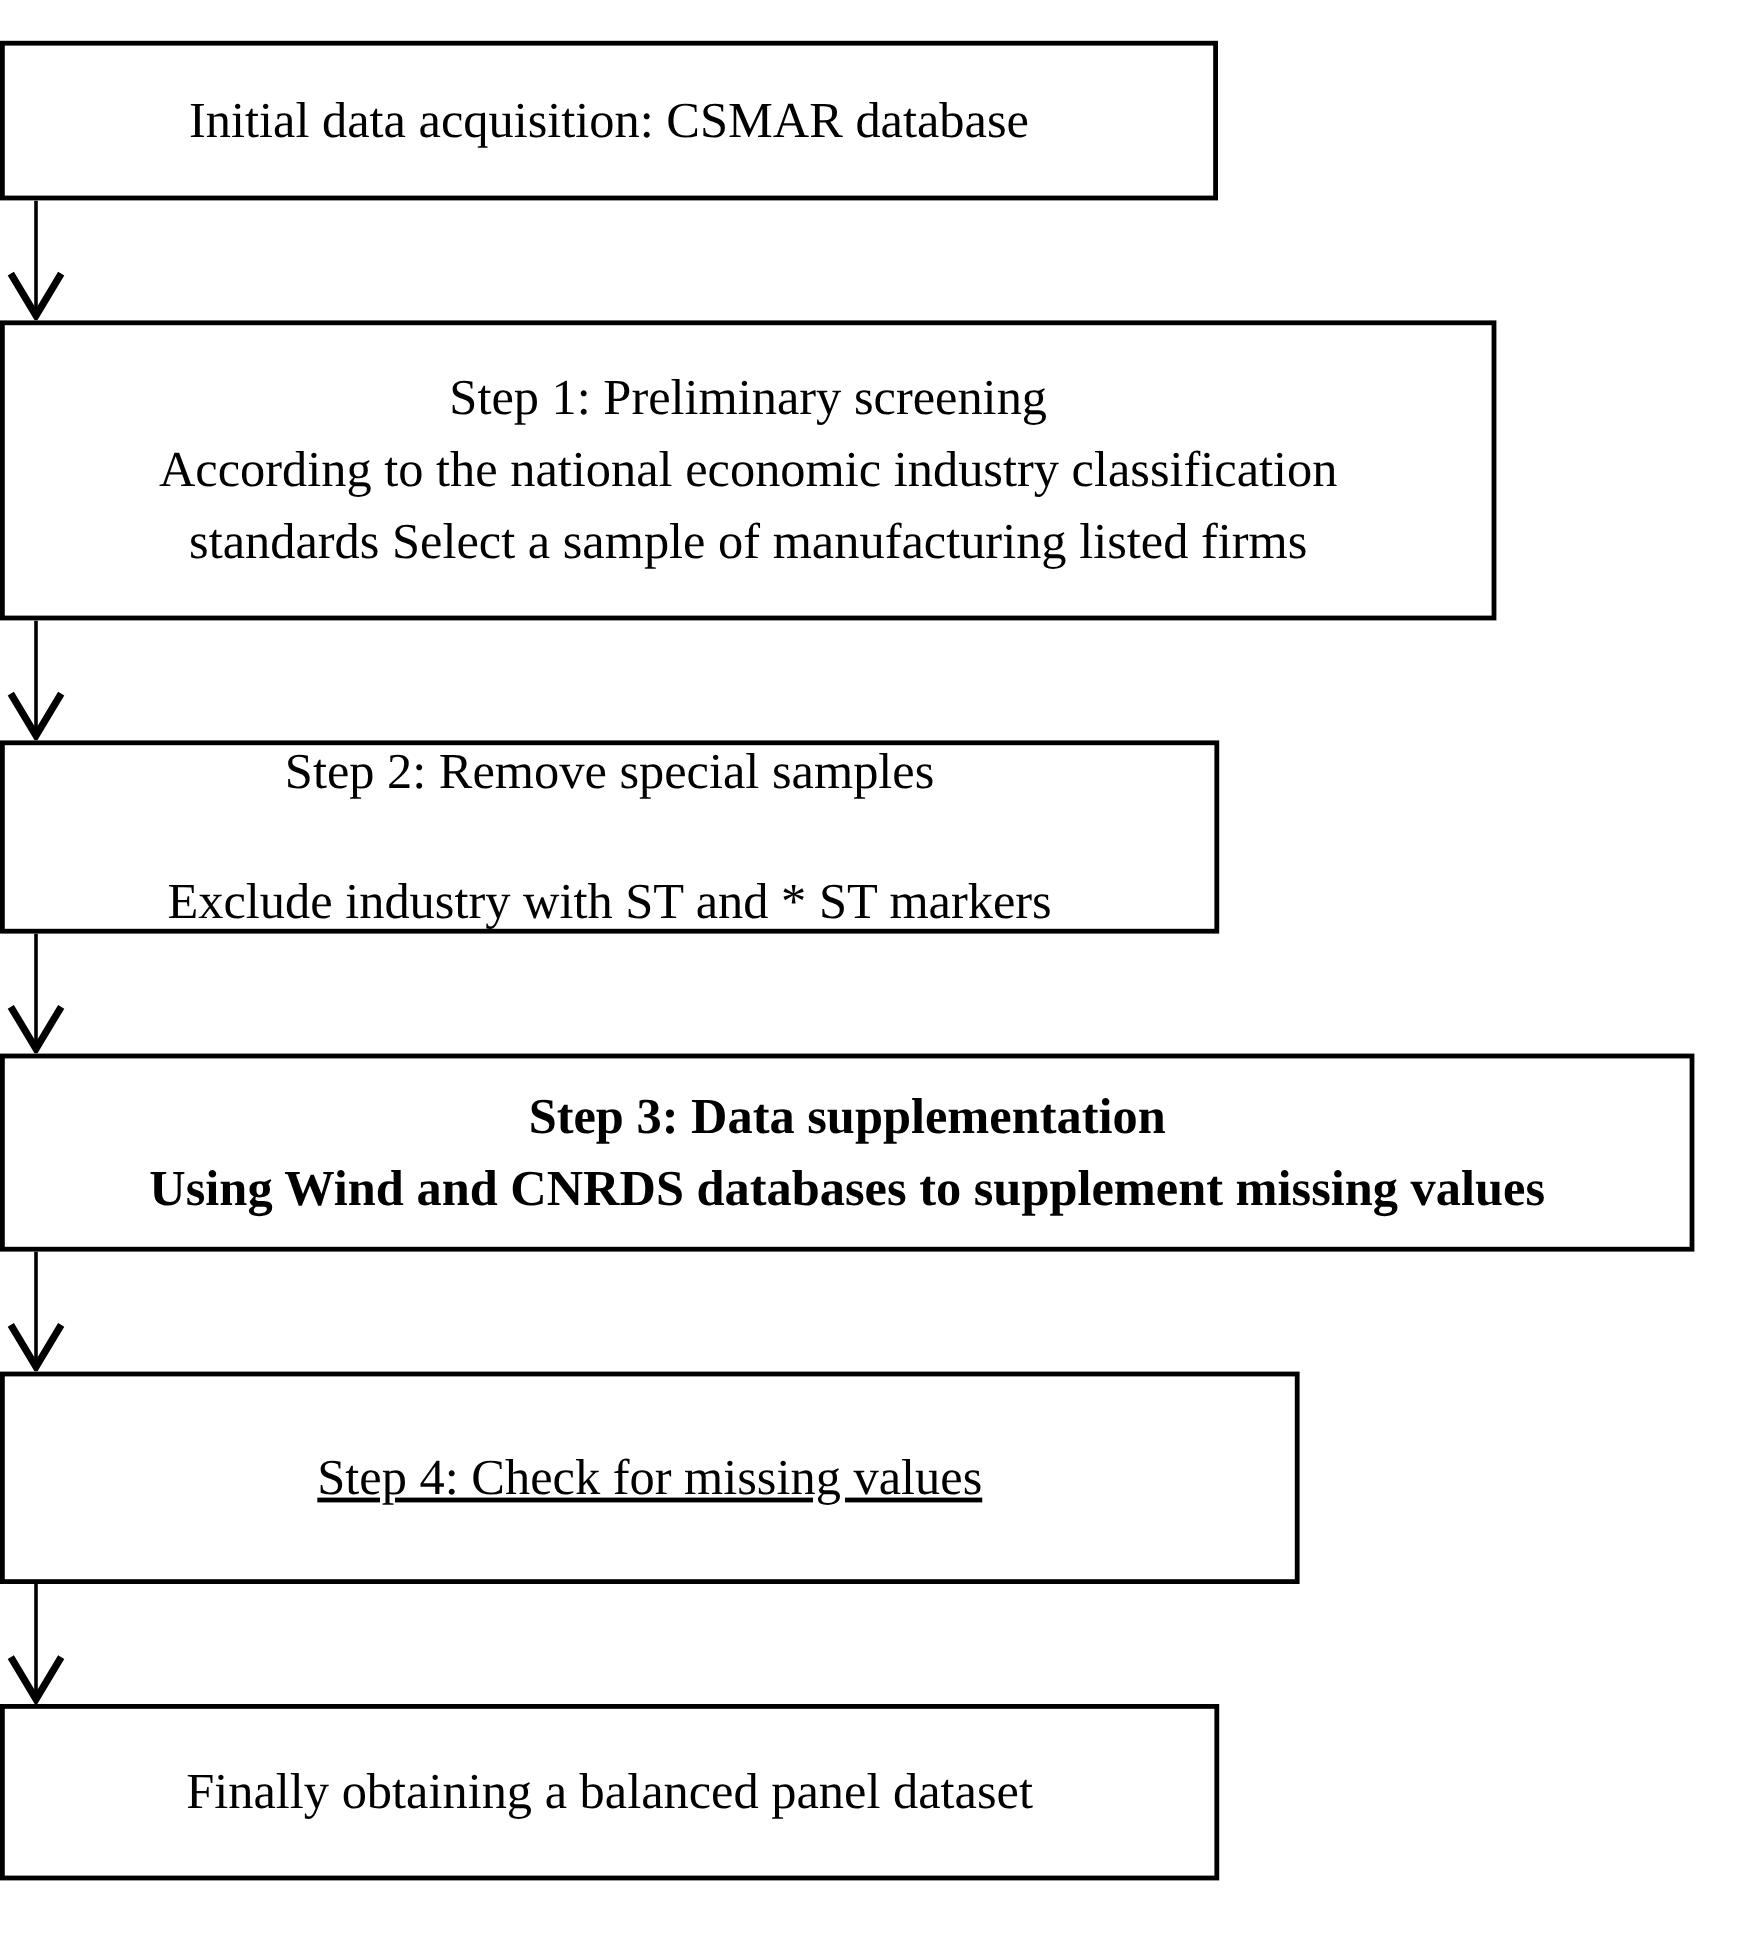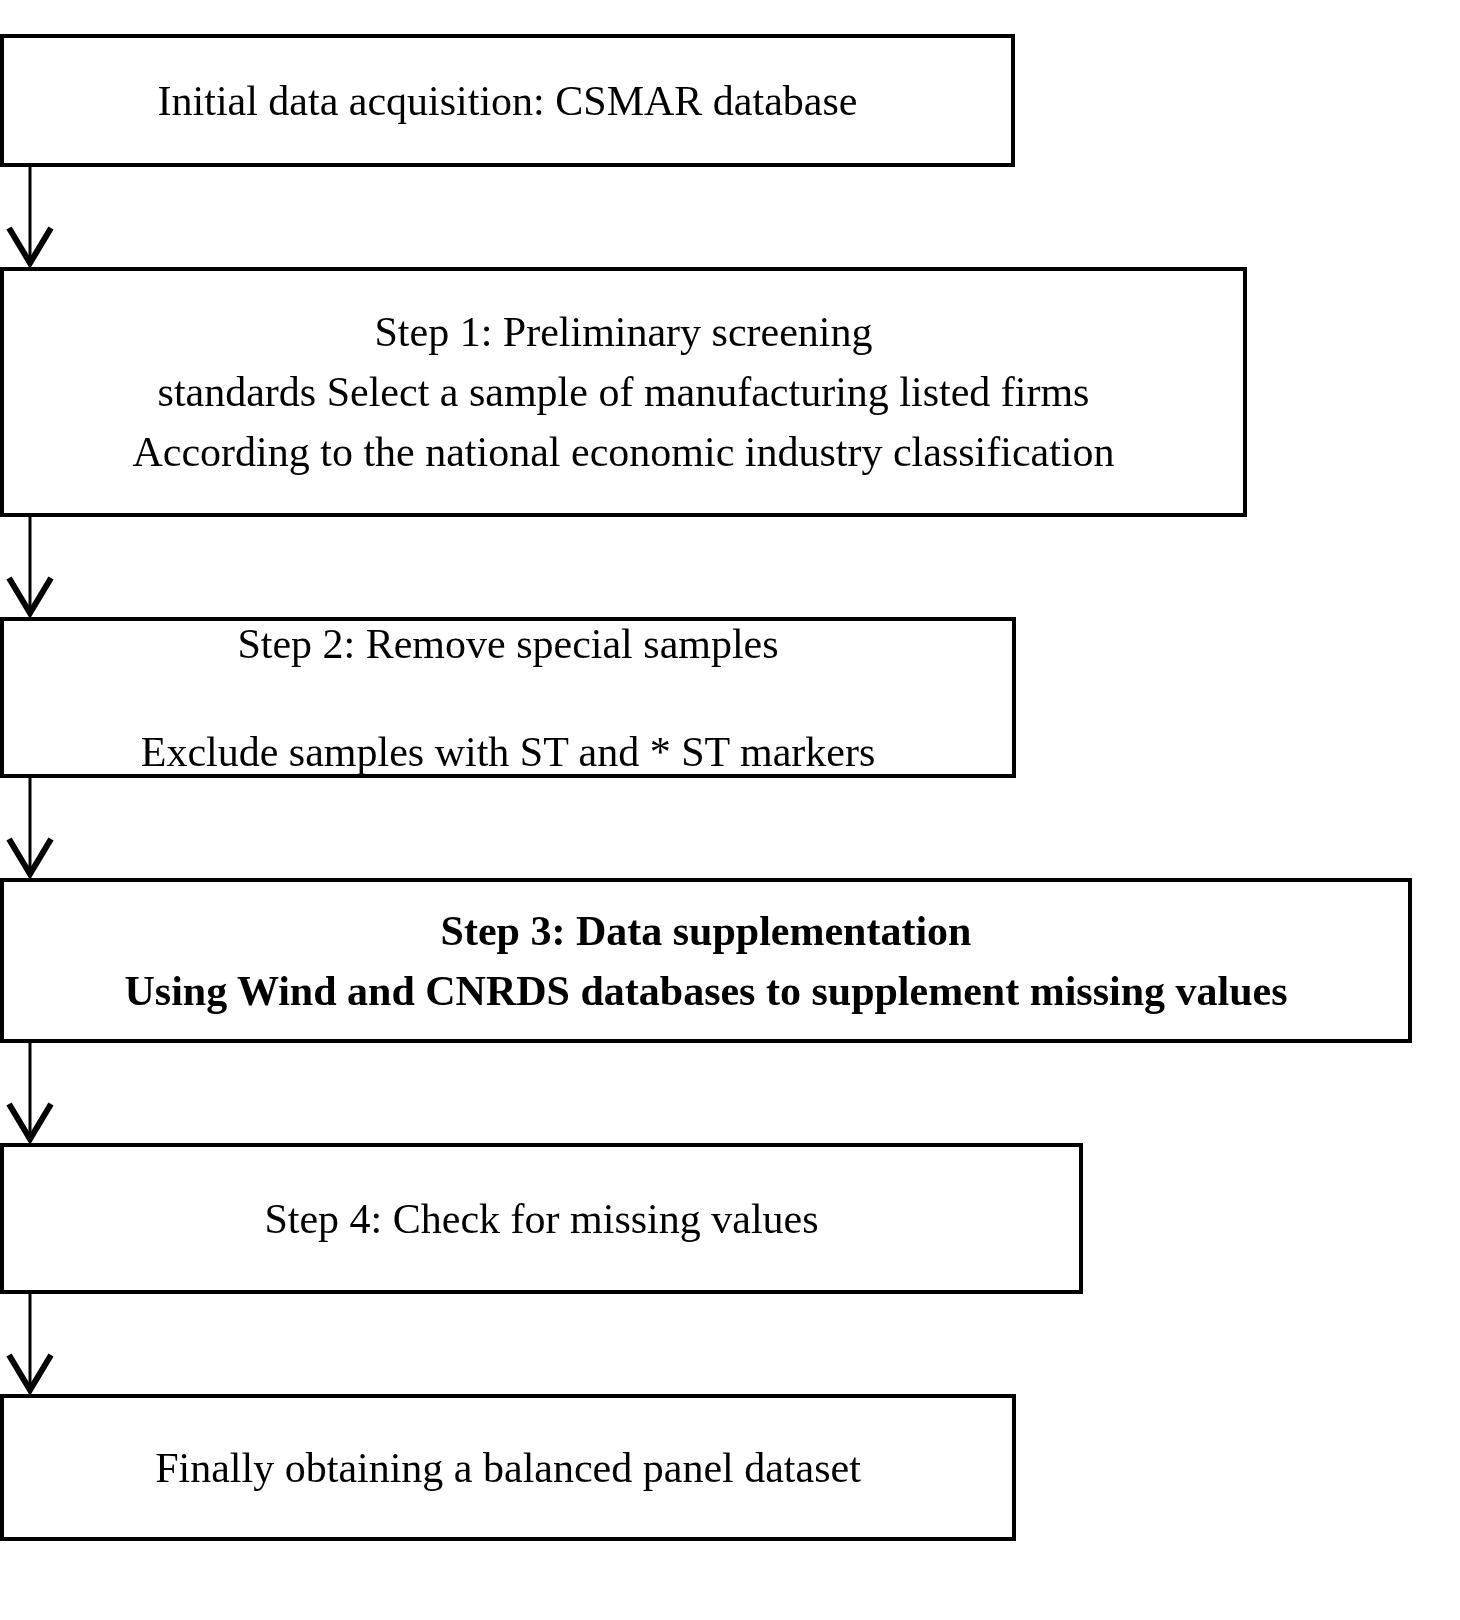--- a/index.html
+++ b/index.html
@@ -34,21 +34,21 @@
   .flow-node .line {
     font-size: 42px;
     line-height: 60px;
     white-space: nowrap;
   }
   
   .node-0 { width: 1015px; height: 133px; }
   .node-1 { width: 1247px; height: 250px; }
   .node-2 { width: 1016px; height: 161px; gap: 48px; }
   .node-3 { width: 1412px; height: 165px; font-weight: bold; }
-  .node-4 { width: 1083px; height: 151px; }
+  .node-4 { width: 1083px; height: 177px; text-decoration: underline; }
   .node-5 { width: 1016px; height: 147px; }
   .arrow {
     width: 60px;
     height: 100px;
     display: block;
     flex: 0 0 auto;
   }
 </style>
 </head>
 <body>
@@ -59,32 +59,32 @@
     <div class="line">Initial data acquisition: CSMAR database</div>
   </div>
 
   <svg class="arrow" viewBox="0 0 60 100">
     <line x1="30" y1="0" x2="30" y2="95" stroke="#000000" stroke-width="3"></line>
     <polyline points="9,61 30,96 51,61" fill="none" stroke="#000000" stroke-width="6"></polyline>
   </svg>
 
   <div class="flow-node node-1">
     <div class="line">Step 1: Preliminary screening</div>
+    <div class="line">According to the national economic industry classification</div>
     <div class="line">standards Select a sample of manufacturing listed firms</div>
-    <div class="line">According to the national economic industry classification</div>
   </div>
 
   <svg class="arrow" viewBox="0 0 60 100">
     <line x1="30" y1="0" x2="30" y2="95" stroke="#000000" stroke-width="3"></line>
     <polyline points="9,61 30,96 51,61" fill="none" stroke="#000000" stroke-width="6"></polyline>
   </svg>
 
   <div class="flow-node node-2">
     <div class="line">Step 2: Remove special samples</div>
-    <div class="line">Exclude samples with ST and * ST markers</div>
+    <div class="line">Exclude industry with ST and * ST markers</div>
   </div>
 
   <svg class="arrow" viewBox="0 0 60 100">
     <line x1="30" y1="0" x2="30" y2="95" stroke="#000000" stroke-width="3"></line>
     <polyline points="9,61 30,96 51,61" fill="none" stroke="#000000" stroke-width="6"></polyline>
   </svg>
 
   <div class="flow-node node-3">
     <div class="line">Step 3: Data supplementation</div>
     <div class="line">Using Wind and CNRDS databases to supplement missing values</div>

